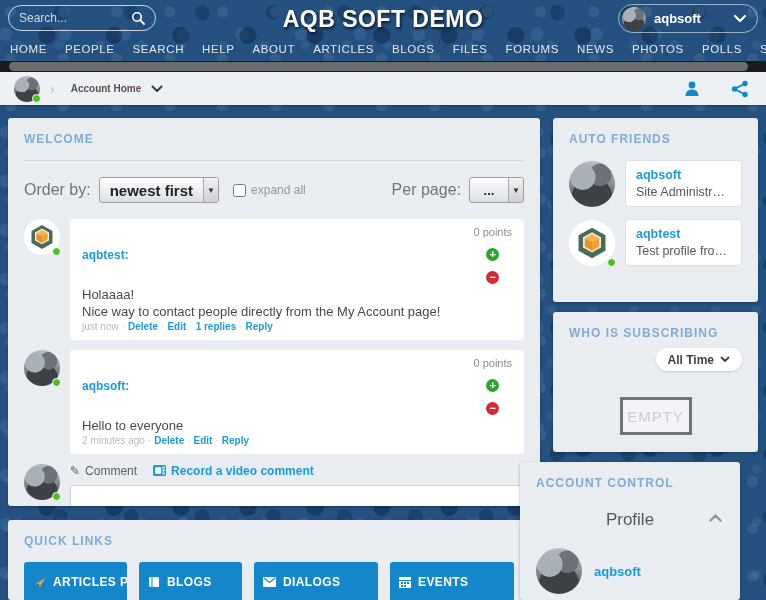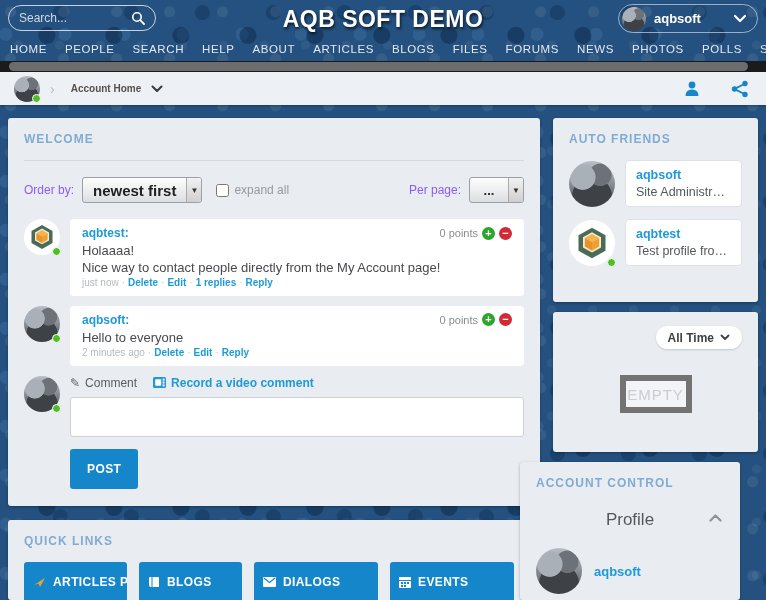--- a/index.html
+++ b/index.html
@@ -68,37 +68,37 @@
   .crumb-sep { color:#b7bcc2; font-size:14px; }
   .account-bar .crumb-label { color:#55504a; font-size:10px; font-weight:bold; margin-left:6px; }
   .account-bar .spacer { flex:1; }
   .bar-icon { width:22px; height:20px; cursor:pointer; margin-left:16px; }
   
   .panel { position:absolute; background:#e9edf2; border-radius:3px; box-shadow:0 1px 3px rgba(0,0,0,0.3); padding:14px 16px; }
   .panel h2 { color:#82abd2; font-size:12px; letter-spacing:1px; font-weight:bold; margin-bottom:14px; }
   .divider { height:1px; background:#d4dae1; margin-bottom:16px; }
   
   .controls { display:flex; align-items:center; margin-bottom:16px; }
-  .ctl-label { color:#8b5cf6; font-size:12px; margin-right:8px; }
+  .ctl-label { color:#737373; font-size:16px; margin-right:8px; }
   .select { display:flex; align-items:stretch; height:26px; border:1px solid #9aa0a6; border-radius:3px;
     background:linear-gradient(180deg,#fdfdfd,#dcdfe2); cursor:pointer; overflow:hidden; }
   .select .val { display:flex; align-items:center; justify-content:center; padding:12px 10px; font-size:15px; font-weight:bold; color:#222; }
   .select .arrow { width:15px; border-left:1px solid #aaa; background:linear-gradient(180deg,#f2f2f2,#cfcfcf);
     display:flex; align-items:center; justify-content:center; font-size:8px; color:#333; }
   .sel-small .val { font-size:13px; min-width:38px; }
   .chk-wrap { display:flex; align-items:center; gap:5px; margin-left:14px; }
   .chk-wrap input { width:13px; height:13px; }
   .chk-wrap label { color:#97999c; font-size:12px; }
   .perpage { margin-left:auto; display:flex; align-items:center; }
   
   .comment-row { display:flex; gap:10px; margin-bottom:10px; }
   .comment-card { flex:1; background:#ffffff; border-radius:4px; padding:7px 12px 8px; }
   .c-head { display:flex; align-items:center; }
   .c-author { color:#1e9ad8; font-size:12px; font-weight:bold; }
-  .c-points { margin-left:auto; color:#8a8d90; font-size:11px; display:flex; align-items:center; gap:4px; }
+  .c-points { margin-left:auto; color:#8a8d90; font-size:11px; display:flex; align-items:center; gap:10px;flex-direction:column; }
   .vote { width:13px; height:13px; border-radius:50%; color:#fff; font-size:11px; line-height:13px; text-align:center; font-weight:bold; cursor:pointer; }
   .vote.up { background:#2ca52c; } .vote.down { background:#d22a35; }
   .c-body { color:#47494c; font-size:13px; line-height:1.3; margin-top:3px; }
   .c-foot { margin-top:0; font-size:10px; color:#b6babe; }
   .c-foot a { color:#1e9ad8; font-weight:bold; text-decoration:none; cursor:pointer; }
   .c-foot .sep { color:#c3c7cb; margin:0 3px; }
   
   .form-col { flex:1; }
   .form-head { display:flex; align-items:center; gap:16px; margin-bottom:7px; }
   .form-head .lbl { color:#5a5d60; font-size:12px; display:flex; align-items:center; gap:5px; }
@@ -117,21 +117,21 @@
   
   .friend-row { display:flex; align-items:center; gap:10px; margin-bottom:12px; }
   .friend-card { flex:1; background:#fff; border:1px solid #dde1e6; border-radius:4px; padding:7px 10px; min-width:0; }
   .friend-card .fname { color:#1e9ad8; font-size:12.5px; font-weight:bold; }
   .friend-card .fdesc { color:#55585b; font-size:12.5px; margin-top:3px; white-space:nowrap; overflow:hidden; text-overflow:ellipsis; }
   .hex-av { width:46px; height:46px; border-radius:50%; background:#fff; position:relative; flex:0 0 auto;
     display:flex; align-items:center; justify-content:center; }
   .pill-filter { margin-left:auto; background:#fff; border-radius:12px; height:23px; padding:0 12px;
     display:flex; align-items:center; gap:6px; font-size:12px; font-weight:bold; color:#3e4144;
     box-shadow:0 1px 2px rgba(0,0,0,0.15); cursor:pointer; }
-  .empty-box { margin:26px auto 0; width:72px; height:38px; background:#f2f4f7; border:6px solid #737373;
+  .empty-box { margin:26px auto 0; width:72px; height:38px; background:#f2f4f7; border:3px solid #737373;
     display:flex; align-items:center; justify-content:center; color:#c9cdd2; font-size:15px; letter-spacing:1px; }
   .profile-row { position:relative; margin-top:20px; text-align:center; }
   .profile-row .ptitle { color:#55585b; font-size:17px; }
   .profile-row .chev-up { position:absolute; right:2px; top:4px; }
   .ac-user { display:flex; align-items:center; gap:12px; margin-top:18px; }
   .ac-user .uname { color:#1e9ad8; font-size:13px; font-weight:bold; }
   svg { display:block; }
 </style>
 </head>
 <body>
@@ -381,20 +381,21 @@
         <span class="online-dot"></span>
       </span>
       <div class="friend-card">
         <div class="fname">aqbtest</div>
         <div class="fdesc">Test profile from A...</div>
       </div>
     </div>
   </aside>
 
   <aside class="panel" style="left:553px; top:312px; width:205px; height:140px; overflow:hidden;">
+    <h2 style="margin-bottom:8px;">WHO IS SUBSCRIBING</h2>
     <div style="display:flex;">
       <span class="pill-filter">
         <span>All Time</span>
         <span>
           <svg width="10" height="7" viewBox="0 0 10 7">
               <polyline points="1.5,1.5 5,5 8.5,1.5" fill="none" stroke="#3e4144" stroke-width="1.8" stroke-linecap="round" stroke-linejoin="round"></polyline>
             </svg>
         </span>
       </span>
     </div>

